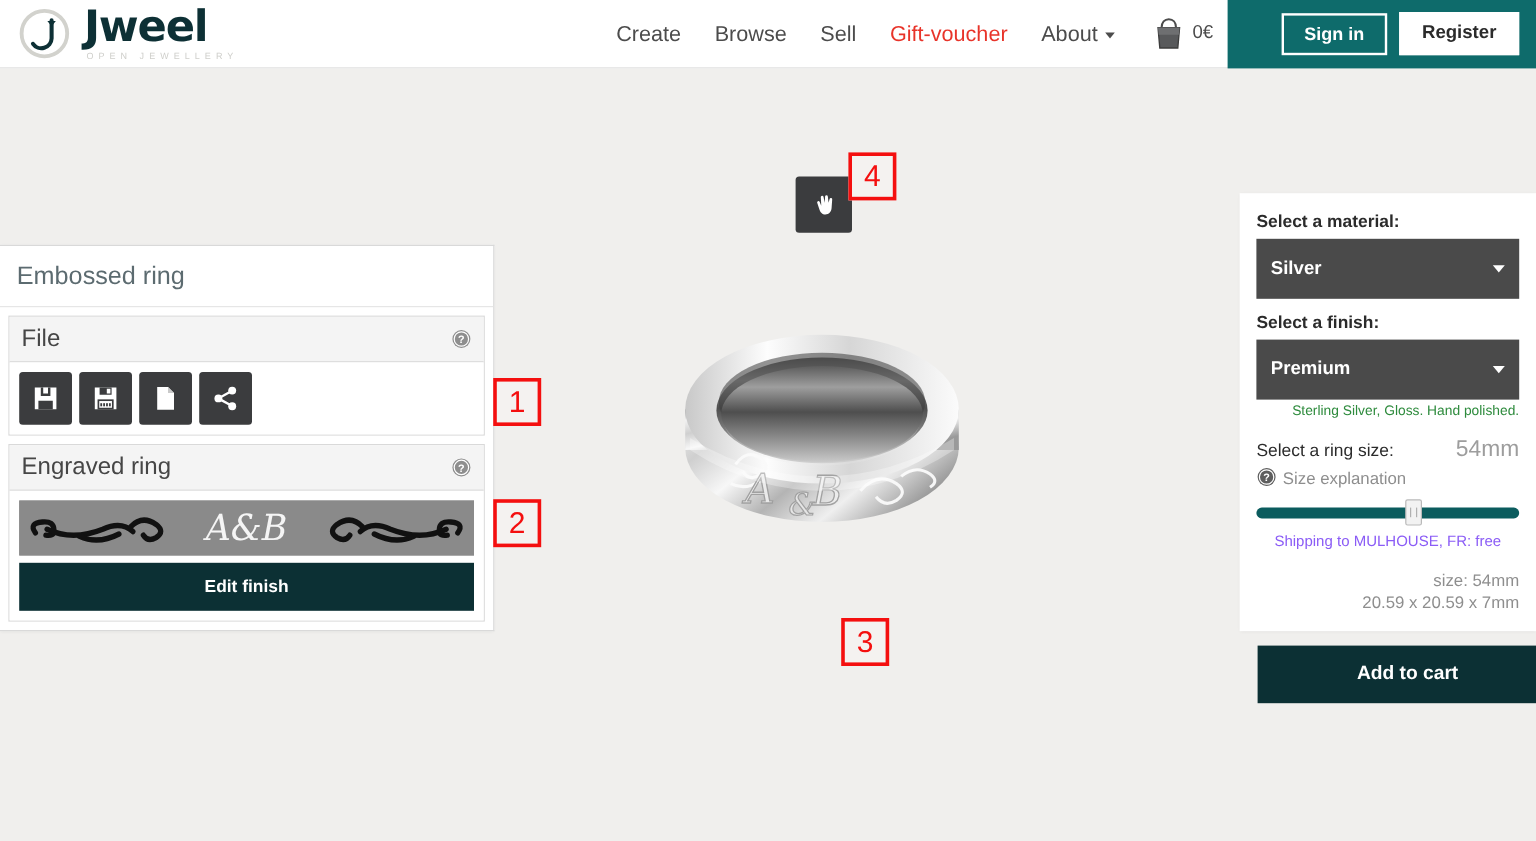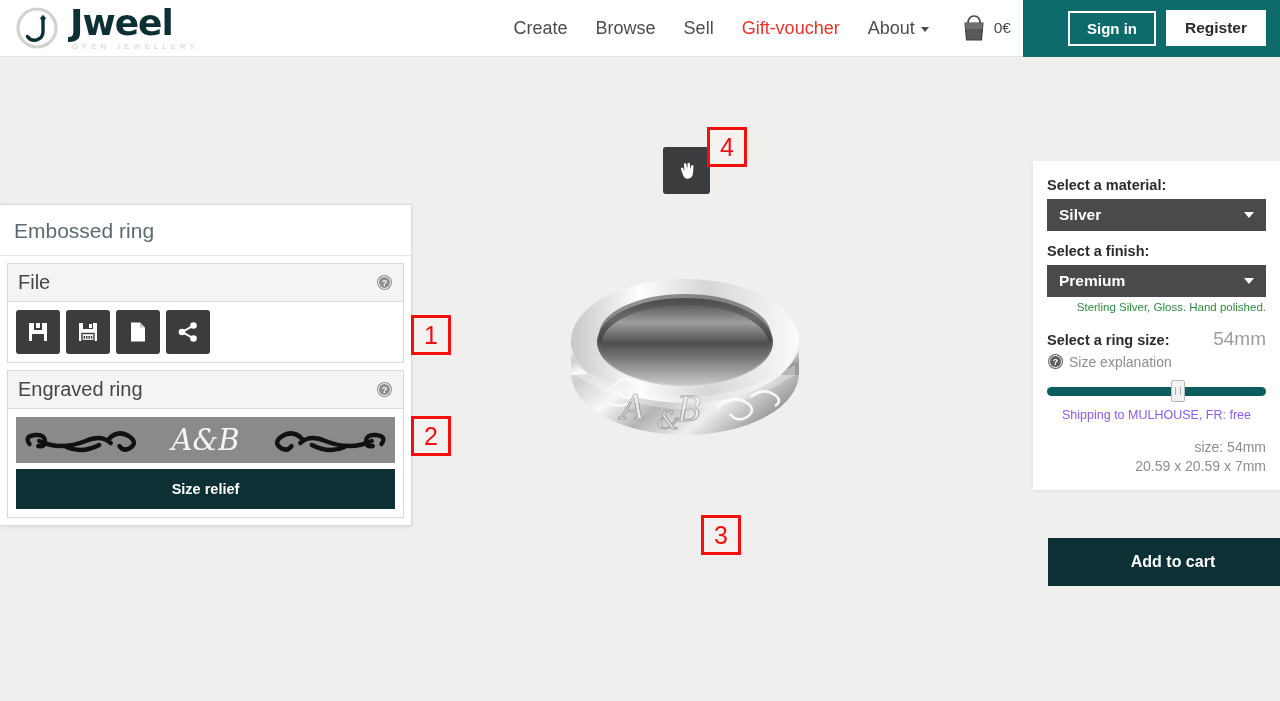--- a/index.html
+++ b/index.html
@@ -132,34 +132,34 @@
     position: absolute; left: 1033px; top: 161px;
     width: 247px; background: #ffffff;
     padding: 16px 14px 14px 14px;
     box-shadow: 0 1px 3px rgba(0,0,0,.07);
     z-index: 30;
   }
   .field-label {
     font-size: 14.5px; font-weight: bold; color: #2b2b2b; margin-bottom: 6px;
   }
   .select-box {
-    background: #4a4a4a; color: #ffffff; height: 32px;
+    background: #4a4a4a; color: #ffffff; height: 50px;
     display: flex; align-items: center; justify-content: space-between;
     padding: 0 12px; font-size: 15.5px; font-weight: bold; cursor: pointer;
     margin-bottom: 12px;
   }
   .select-caret {
     border-left: 5px solid transparent; border-right: 5px solid transparent;
     border-top: 6px solid #ffffff;
   }
   .finish-note {
     font-size: 11.5px; color: #2e8b3d; text-align: right; margin: -8px 0 6px 0;
   }
   .size-row { display: flex; align-items: baseline; justify-content: space-between; }
-  .size-label { font-size: 14.5px; font-weight: bold; color: #2b2b2b; margin-top: 13px; }
+  .size-label { font-size: 14.5px; font-weight: normal; color: #2b2b2b; margin-top: 13px; }
   .size-value { font-size: 19px; color: #9d9d9d; }
   .size-expl-row { display: flex; align-items: center; gap: 5px; margin-top: 3px; }
   .size-expl-text { font-size: 14px; color: #8e8e8e; cursor: pointer; }
 
   .slider { position: relative; height: 22px; margin-top: 10px; cursor: pointer; }
   .slider-track {
     position: absolute; top: 7px; left: 0; right: 0; height: 9px;
     background: #0b5c5e; border-radius: 5px;
   }
   .slider-handle {
@@ -391,21 +391,21 @@
             </g>
             <g fill="none" stroke="#111111" stroke-width="4.5" stroke-linecap="round">
               <path d="M378,27 q6,-8 -6,-9 q-10,-1 -10,7 q0,5 7,4"></path>
               <path d="M368,24 q-22,10 -48,0 q-16,-7 -26,2"></path>
               <path d="M296,22 q-10,-10 -22,-2 q-8,6 0,11 q7,4 11,-2"></path>
               <path d="M340,30 q-16,7 -34,-2"></path>
             </g>
             <text x="196" y="33" text-anchor="middle" font-family="DejaVu Serif, serif" font-size="30" font-style="italic" fill="#f5f5f5">A&amp;B</text>
           </svg>
 
-          <button class="btn-edit-relief">Size relief</button>
+          <button class="btn-edit-relief">Edit finish</button>
         </div>
       </div>
 
     </div>
   </div>
 
   <div class="right-panel">
 
     <div class="field-label">Select a material:</div>
     <div class="select-box">

